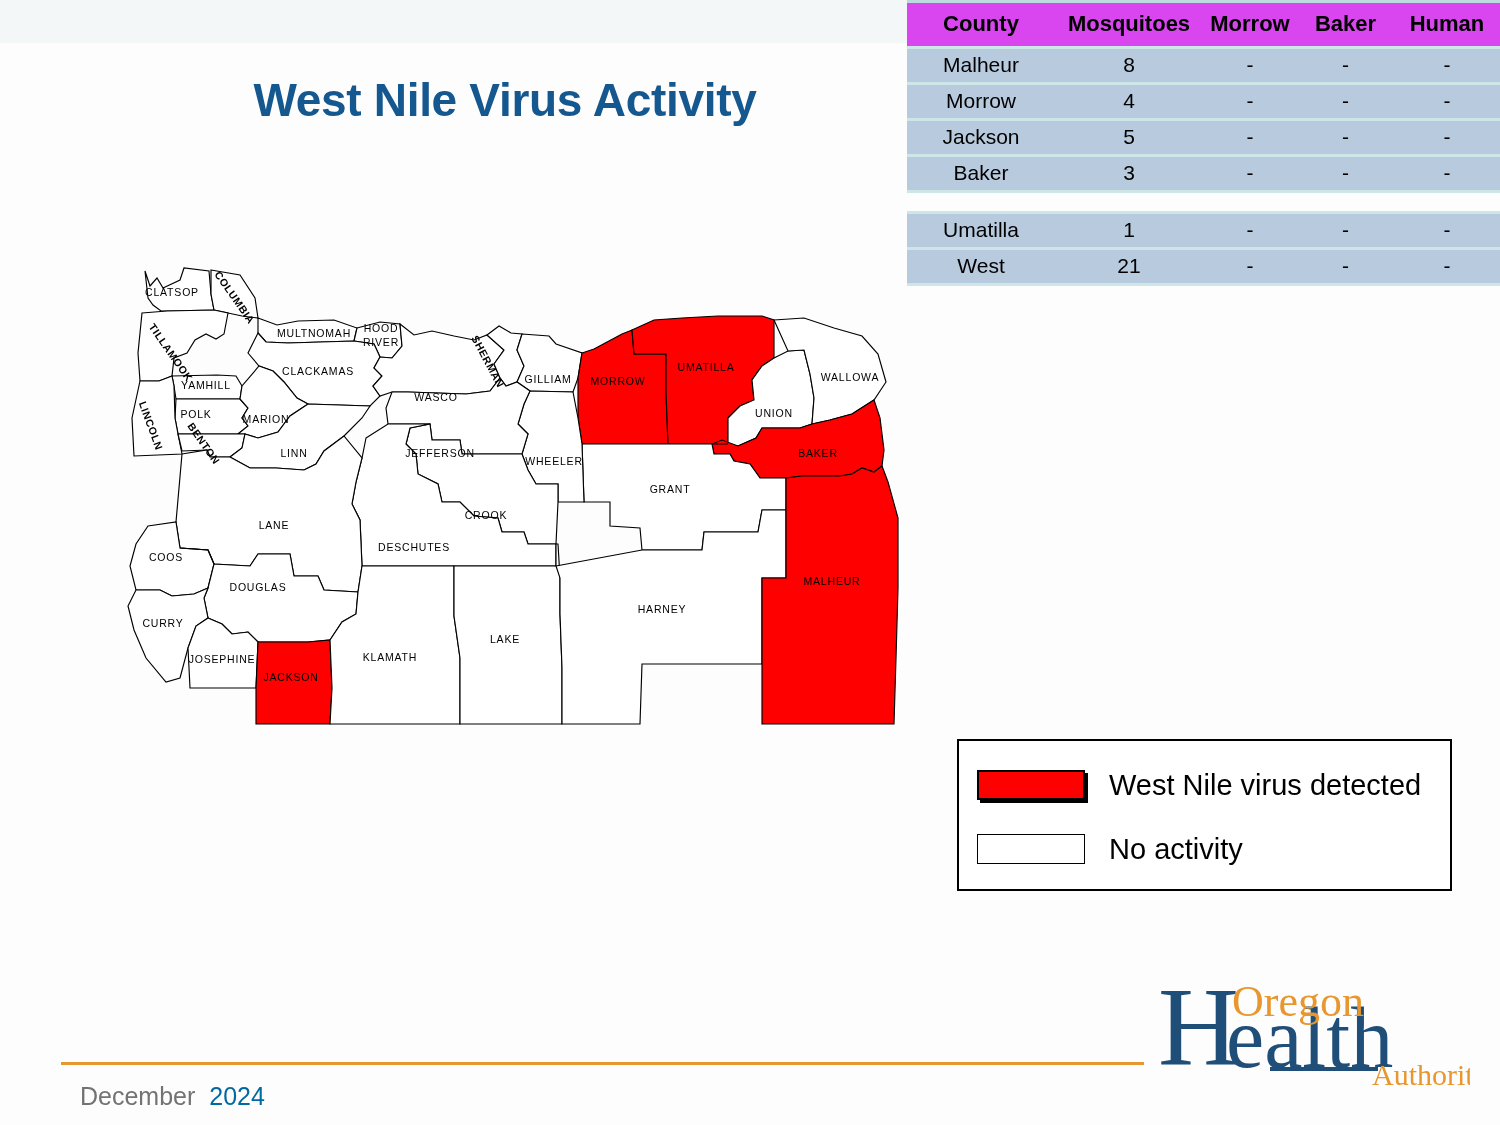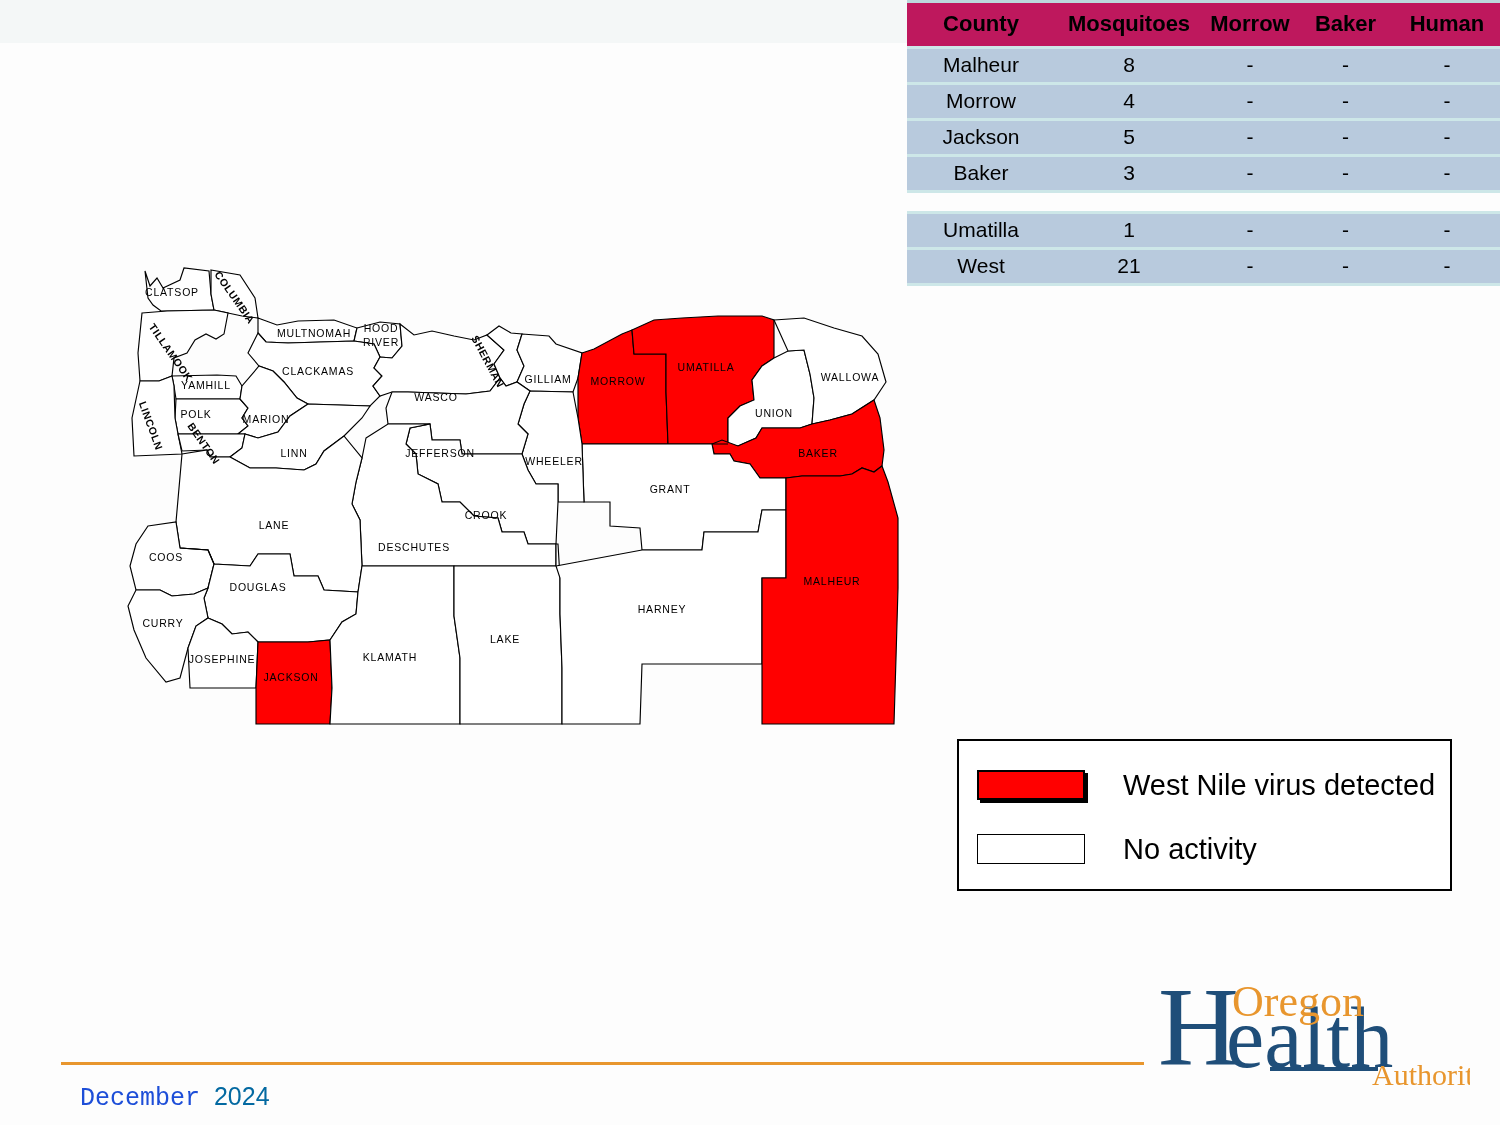--- a/index.html
+++ b/index.html
@@ -26,21 +26,21 @@
 
   
   #stats-table{
     position:absolute;left:907px;top:0;width:593px;
     border-collapse:collapse;
     font-size:21px;color:#000;
   }
   #stats-table th{
     font-weight:bold;font-size:22px;
     padding:8px 0 9px 0;
-    background:#be185d;
+    background:#d946ef;
     text-align:center;
     white-space:nowrap;
   }
   #stats-table thead tr{border-top:3px solid #bcd9dd;}
   #stats-table tbody tr{
     background:#b8cadd;
     border-top:3px solid #cde7e8;
     border-bottom:3px solid #cde7e8;
   }
   #stats-table td{
@@ -82,47 +82,48 @@
   }
   .leg-row.r1{top:20px;}
   .leg-row.r2{top:84px;}
   .sw{
     width:108px;height:30px;margin-left:18px;flex:none;
     border:2px solid #000;box-sizing:border-box;
   }
   .sw.red{background:#ff0000;box-shadow:3px 3px 0 0 #000;}
   .sw.white{background:#fff;border-width:1px;}
   .leg-txt{
-    margin-left:38px;font-size:29px;color:#000;white-space:nowrap;
+    margin-left:24px;font-size:29px;color:#000;white-space:nowrap;
   }
 
   
   #logo{
     position:absolute;left:1160px;top:968px;width:310px;height:122px;
   }
   #logo svg{display:block;}
 
   
   #foot-rule{
     position:absolute;left:61px;top:1062px;width:1083px;height:3px;
     background:#e8962e;
   }
   #foot-text{
     position:absolute;left:80px;top:1082px;
     font-size:25px;white-space:nowrap;
   }
-  #foot-text .m{color:#1d4ed8;font-family:Liberation Mono, monospace;}
+  #foot-text .m{color:#737373;}
   #foot-text .y{color:#0369a1;}
 </style>
 </head>
 <body>
 
 <div id="top-band"></div>
 
 <div id="title">
+  <span class="line">West Nile Virus Activity</span>
 </div>
 
 <table id="stats-table">
   <colgroup>
     <col class="c-county">
       <col class="c-mos">
       <col class="c-bird">
       <col class="c-horse">
       <col class="c-hum">
   </colgroup>

